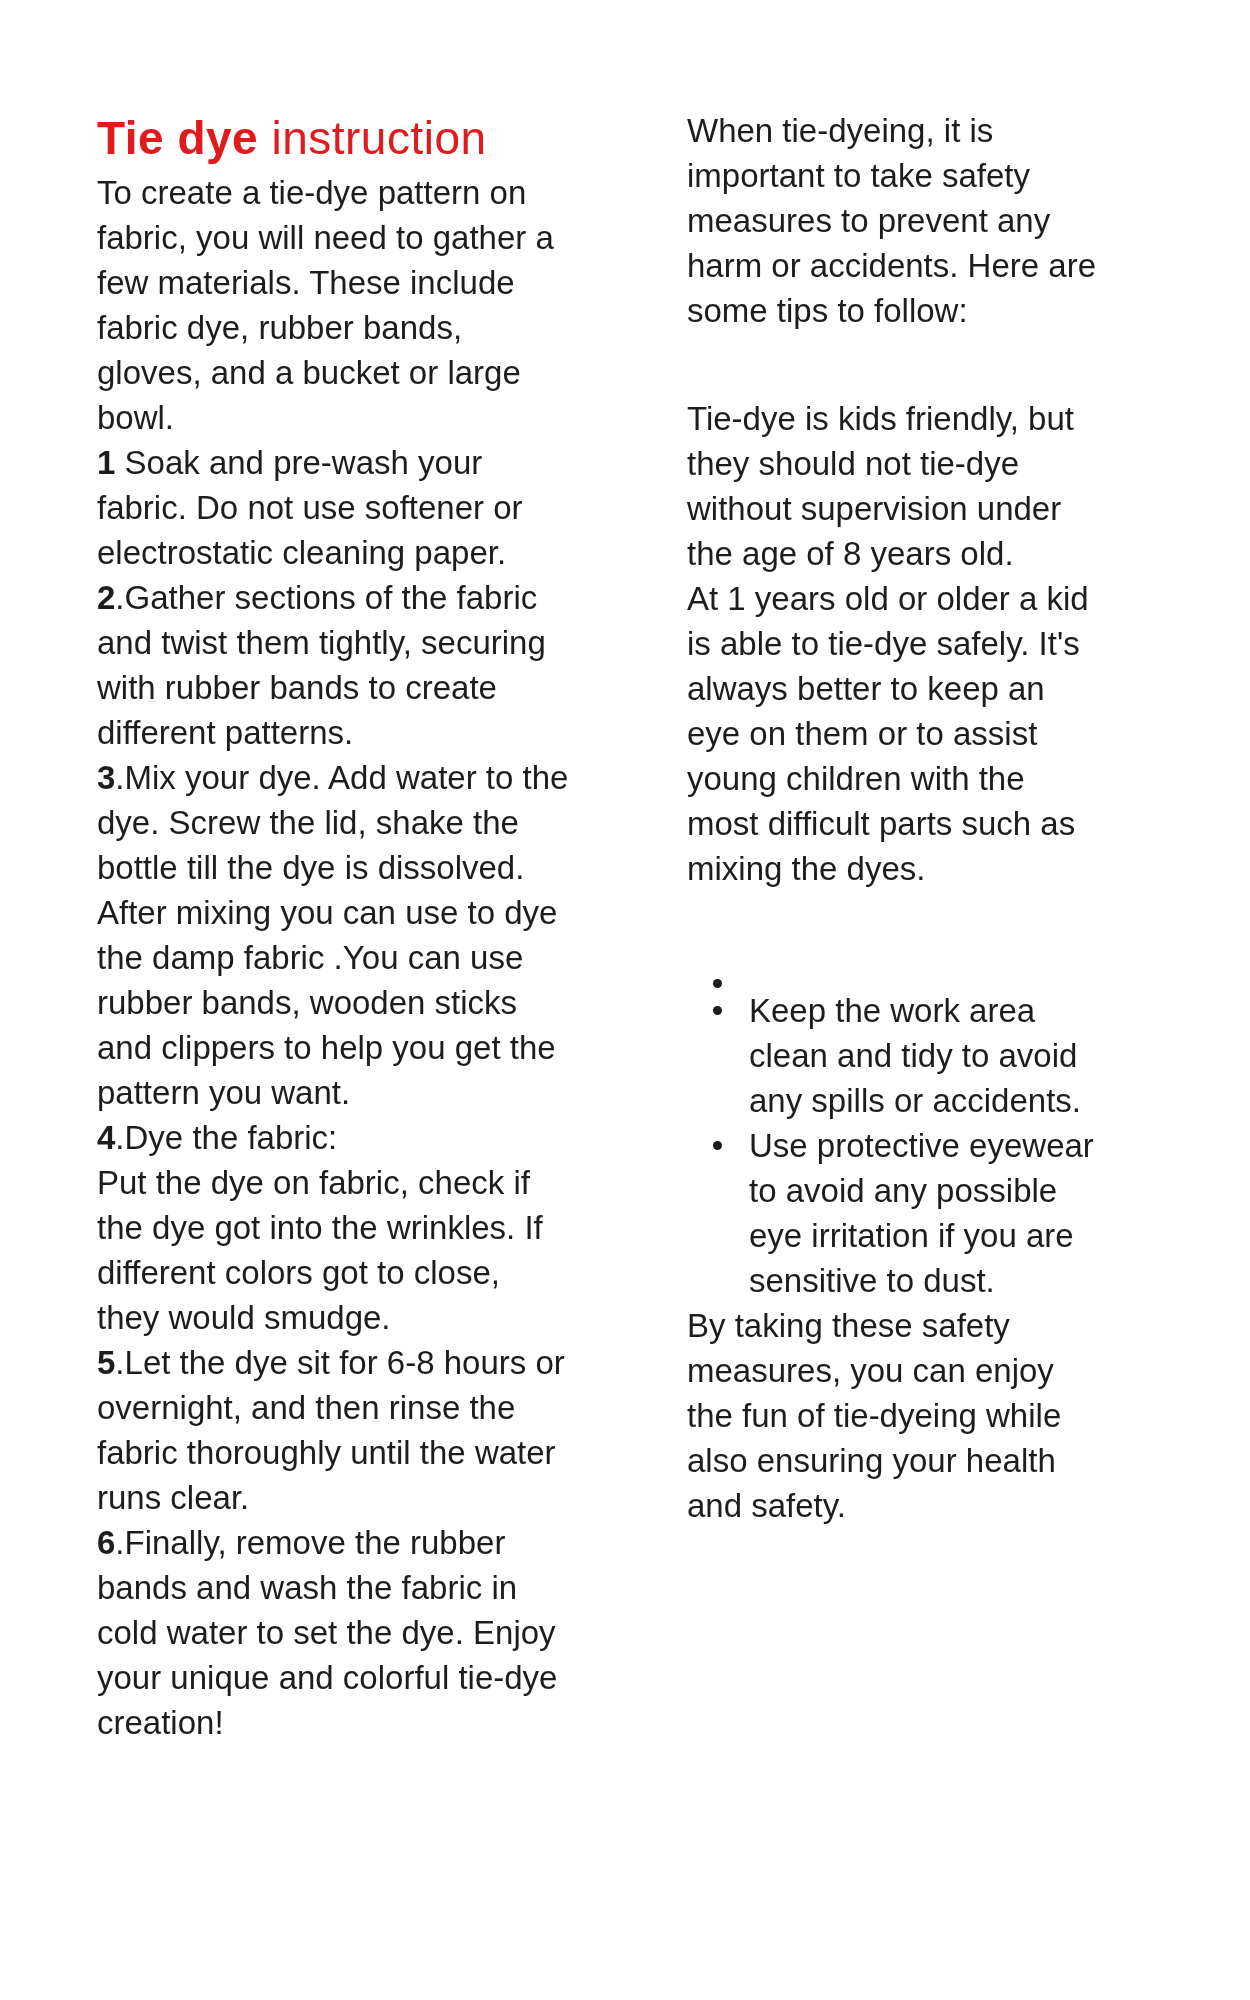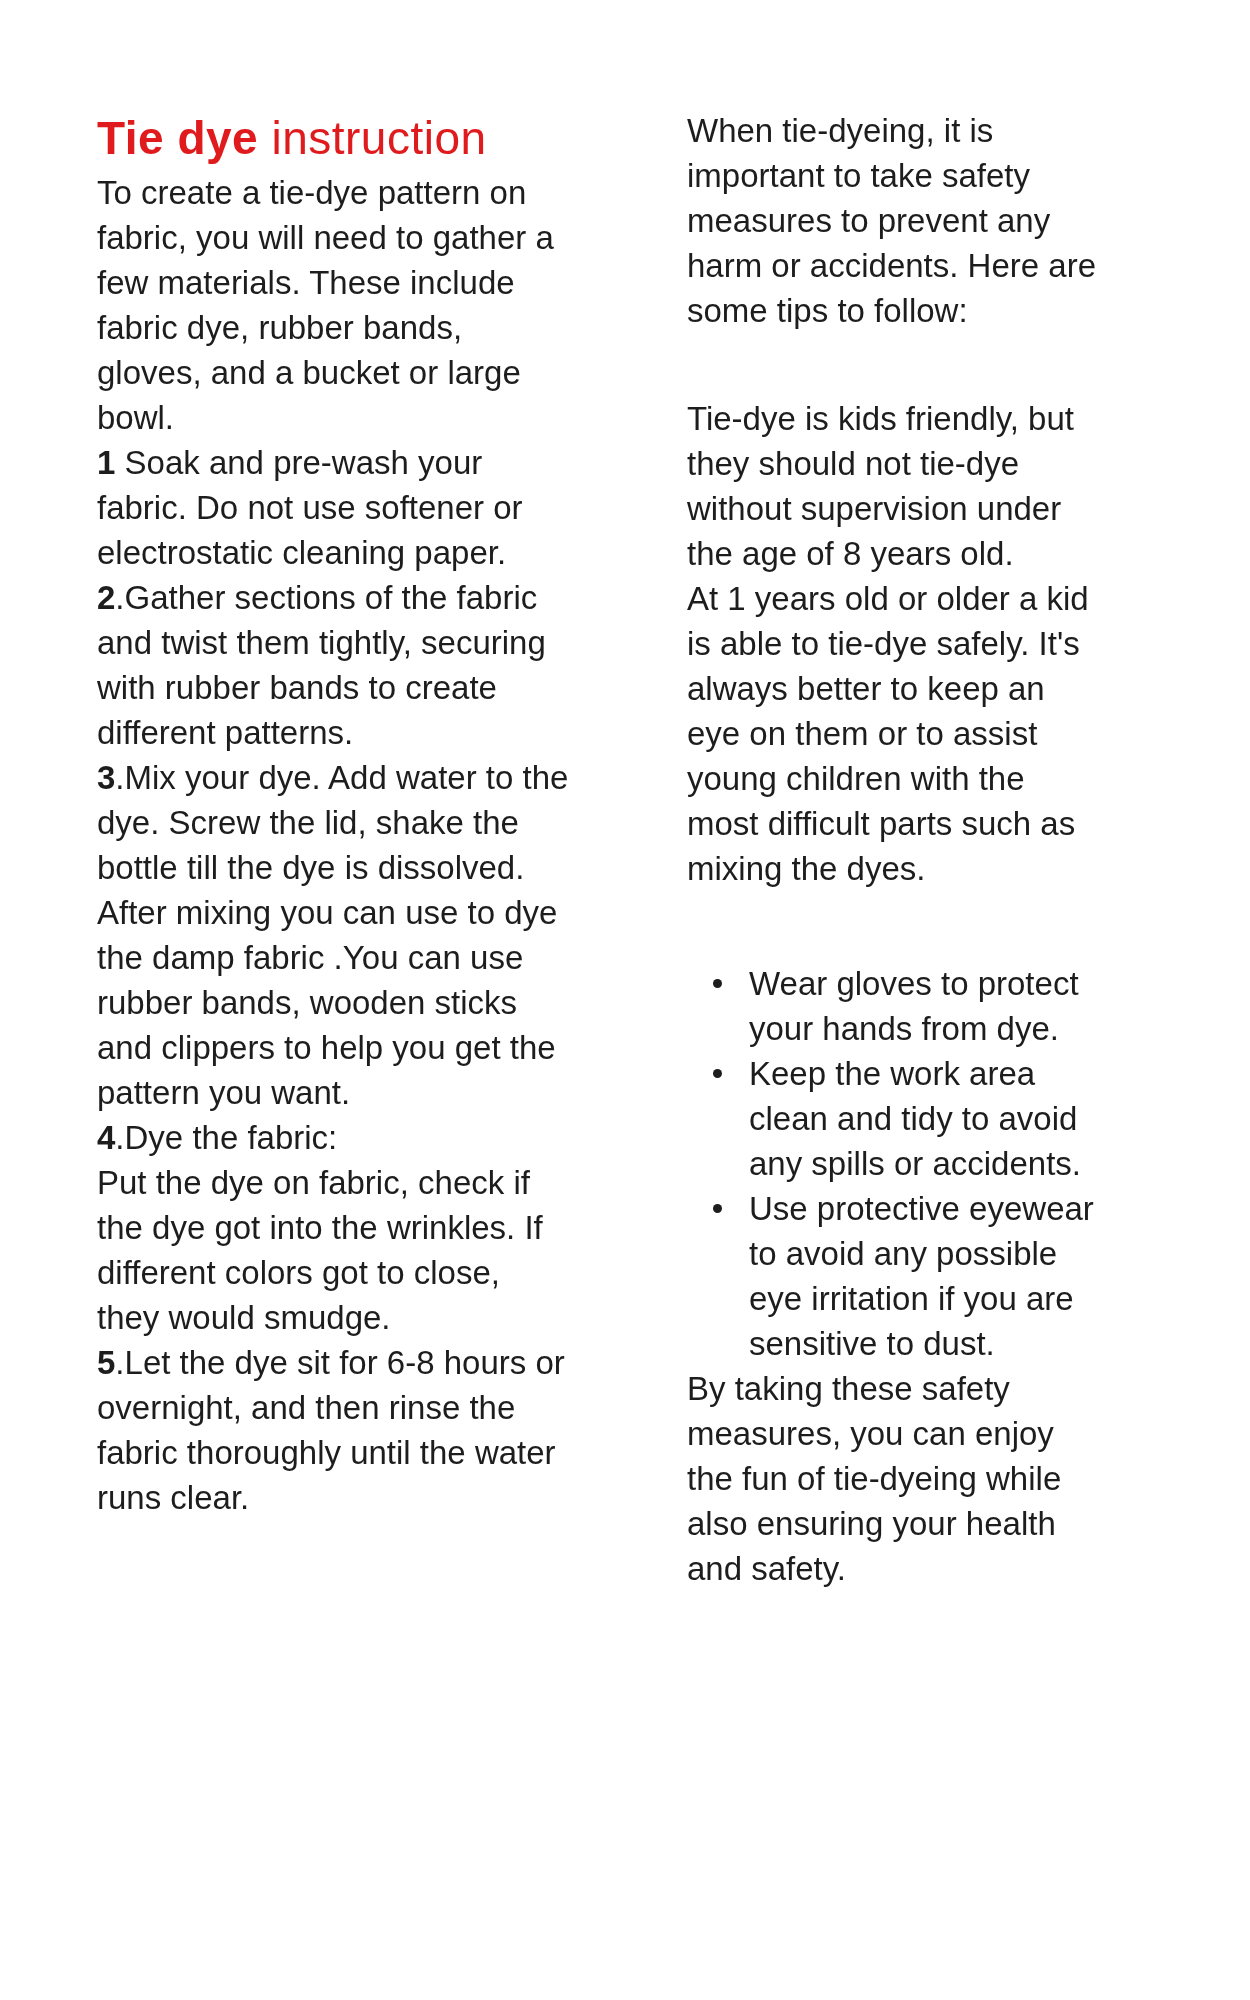--- a/index.html
+++ b/index.html
@@ -97,20 +97,25 @@
 pattern you want.</p>
         <p class="para"><b class="step-num">4</b>.Dye the fabric:</p>
         <p class="para">Put the dye on fabric, check if
 the dye got into the wrinkles. If
 different colors got to close,
 they would smudge.</p>
         <p class="para"><b class="step-num">5</b>.Let the dye sit for 6-8 hours or
 overnight, and then rinse the
 fabric thoroughly until the water
 runs clear.</p>
+        <p class="para"><b class="step-num">6</b>.Finally, remove the rubber
+bands and wash the fabric in
+cold water to set the dye. Enjoy
+your unique and colorful tie-dye
+creation!</p>
       </div>
   </div>
 
   <div class="column right">
     <div id="intro-block">
         <p class="para">When tie-dyeing, it is
 important to take safety
 measures to prevent any
 harm or accidents. Here are
 some tips to follow:</p>
@@ -124,22 +129,20 @@
 is able to tie-dye safely. It's
 always better to keep an
 eye on them or to assist
 young children with the
 most difficult parts such as
 mixing the dyes.</p>
       </div>
     <ul id="bullet-list">
         <li>
           <span class="dot"></span>
-          <span class="btext">Wear gloves to protect
-your hands from dye.</span>
         </li>
         <li>
           <span class="dot"></span>
           <span class="btext">Keep the work area
 clean and tidy to avoid
 any spills or accidents.</span>
         </li>
         <li>
           <span class="dot"></span>
           <span class="btext">Use protective eyewear

